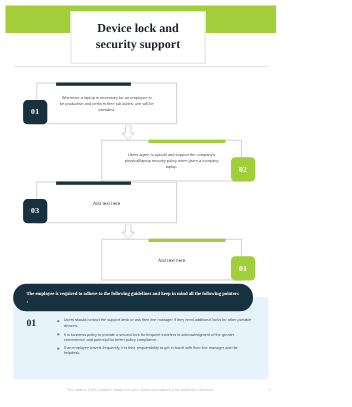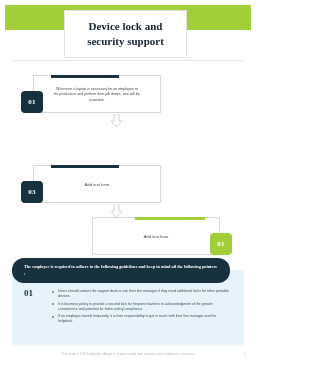--- a/index.html
+++ b/index.html
@@ -178,20 +178,27 @@
     </div>
     <div class="badge badge-navy">01</div>
   </div>
 
   <div class="arrow a1">
     <svg width="13" height="14" viewBox="0 0 13 14">
       <path d="M4 0 L9 0 L9 7 L12 7 L6.5 13 L1 7 L4 7 Z" fill="#ffffff" stroke="#c9c9c9" stroke-width="0.8"></path>
     </svg>
   </div>
 
+  <div class="row right r2">
+    <div class="card">
+      <div class="card-bar bar-green"></div>
+      <div class="card-text">Users agree to uphold and support the company's physical/laptop security policy when given a company laptop.</div>
+    </div>
+    <div class="badge badge-green">02</div>
+  </div>
 
   <div class="row left r3">
     <div class="card">
       <div class="card-bar bar-navy"></div>
       <div class="card-text short">Add text here</div>
     </div>
     <div class="badge badge-navy">03</div>
   </div>
 
   <div class="arrow a2">

